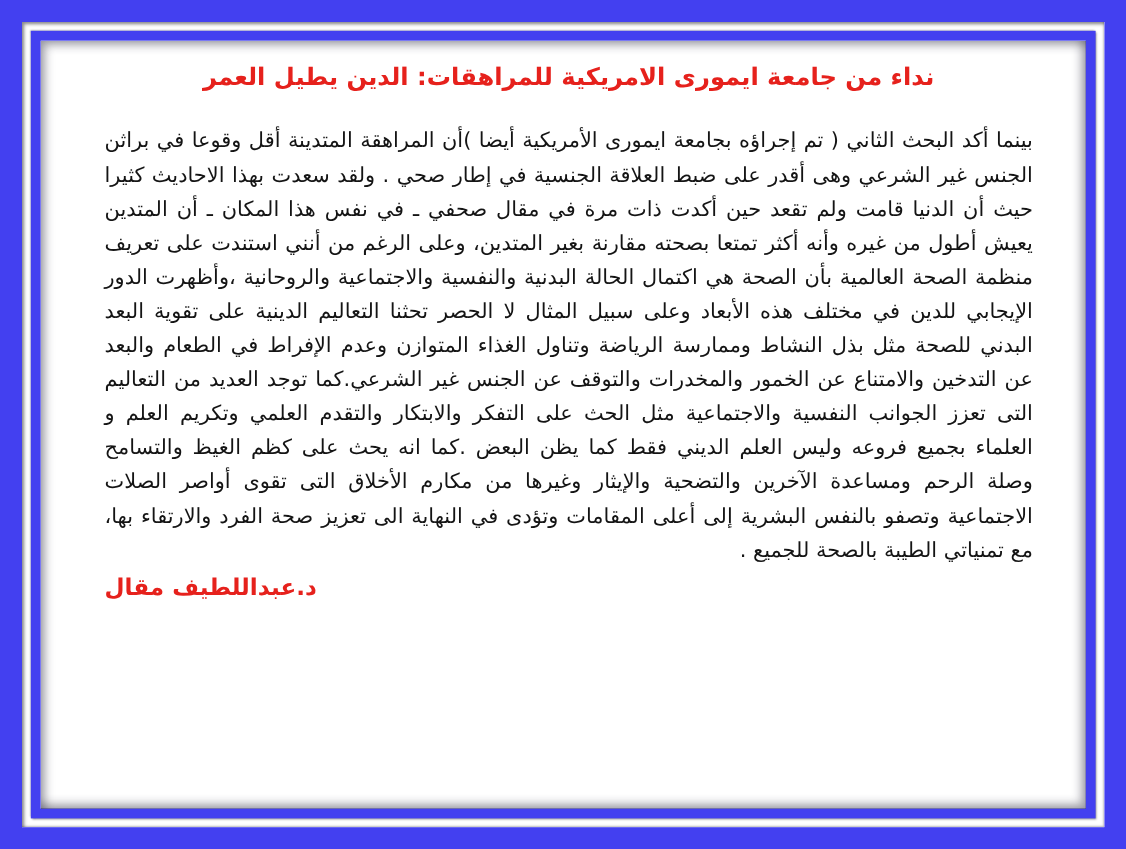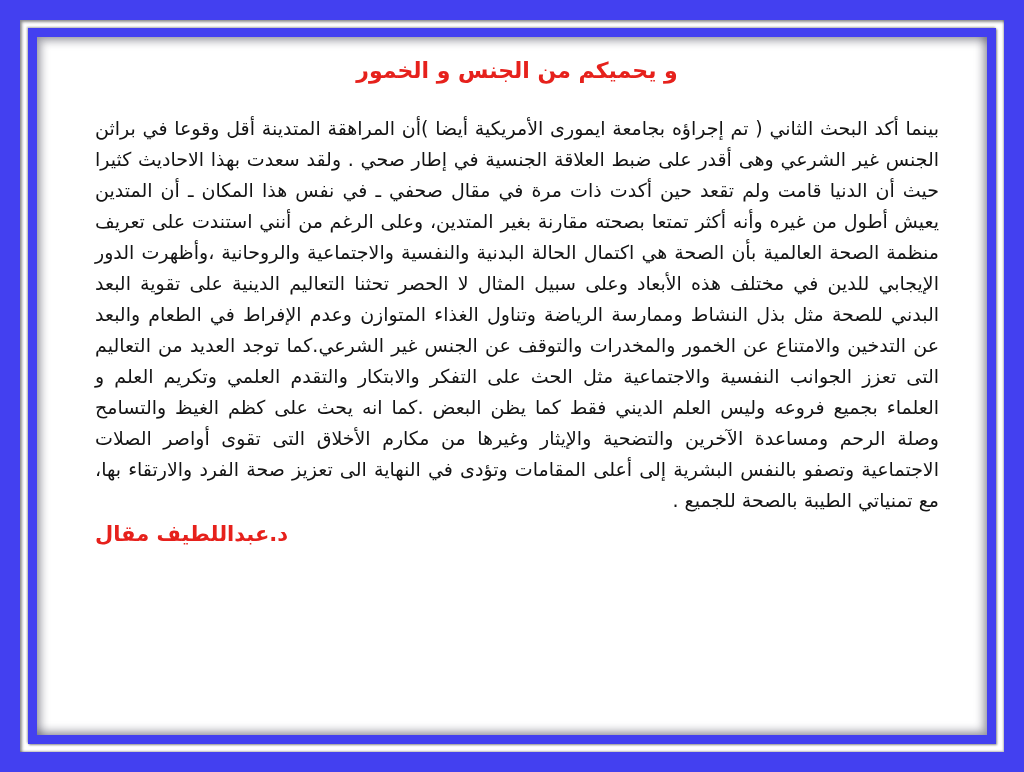--- a/index.html
+++ b/index.html
@@ -71,21 +71,21 @@
 </style>
 </head>
 <body>
 
 <div class="frame-outer">
   <div class="frame-band">
     <div class="frame-inner">
       <div class="content">
 
         <h1 class="doc-title">
-          <div>و يحميكم من الجنس و الخمور</div>
+          <div>نداء من جامعة ايمورى الامريكية للمراهقات: الدين يطيل العمر</div>
         </h1>
 
         <p class="doc-body"><span>بينما أكد البحث الثاني ( تم إجراؤه </span><span class="b">بجامعة ايمورى الأمريكية</span><span> أيضا )</span><span class="b">أن المراهقة المتدينة أقل وقوعا في براثن الجنس غير الشرعي وهى أقدر على ضبط العلاقة الجنسية في إطار صحي</span><span> . ولقد سعدت بهذا الاحاديث كثيرا حيث أن الدنيا قامت ولم تقعد حين أكدت ذات مرة في مقال صحفي ـ في نفس هذا المكان ـ أن المتدين يعيش أطول من غيره وأنه أكثر تمتعا بصحته مقارنة بغير المتدين، وعلى الرغم من أنني استندت على تعريف منظمة الصحة العالمية بأن الصحة هي اكتمال الحالة البدنية والنفسية والاجتماعية والروحانية ،وأظهرت الدور الإيجابي للدين في مختلف هذه الأبعاد وعلى سبيل المثال لا الحصر تحثنا التعاليم الدينية على تقوية البعد البدني للصحة مثل بذل النشاط وممارسة الرياضة وتناول الغذاء المتوازن وعدم الإفراط في الطعام والبعد عن التدخين والامتناع عن الخمور والمخدرات والتوقف عن الجنس غير الشرعي.كما توجد العديد من التعاليم التى تعزز الجوانب النفسية والاجتماعية مثل الحث على التفكر والابتكار والتقدم العلمي وتكريم العلم و العلماء بجميع فروعه وليس العلم الديني فقط كما يظن البعض .كما انه يحث على كظم الغيظ والتسامح وصلة الرحم ومساعدة الآخرين والتضحية والإيثار وغيرها من مكارم الأخلاق التى تقوى أواصر الصلات الاجتماعية وتصفو بالنفس البشرية إلى أعلى المقامات وتؤدى في النهاية الى تعزيز صحة الفرد والارتقاء بها، مع تمنياتي الطيبة بالصحة للجميع .</span></p>
 
         <p class="signature">د.عبداللطيف مقال</p>
 
       </div>
     </div>
   </div>
 </div>

